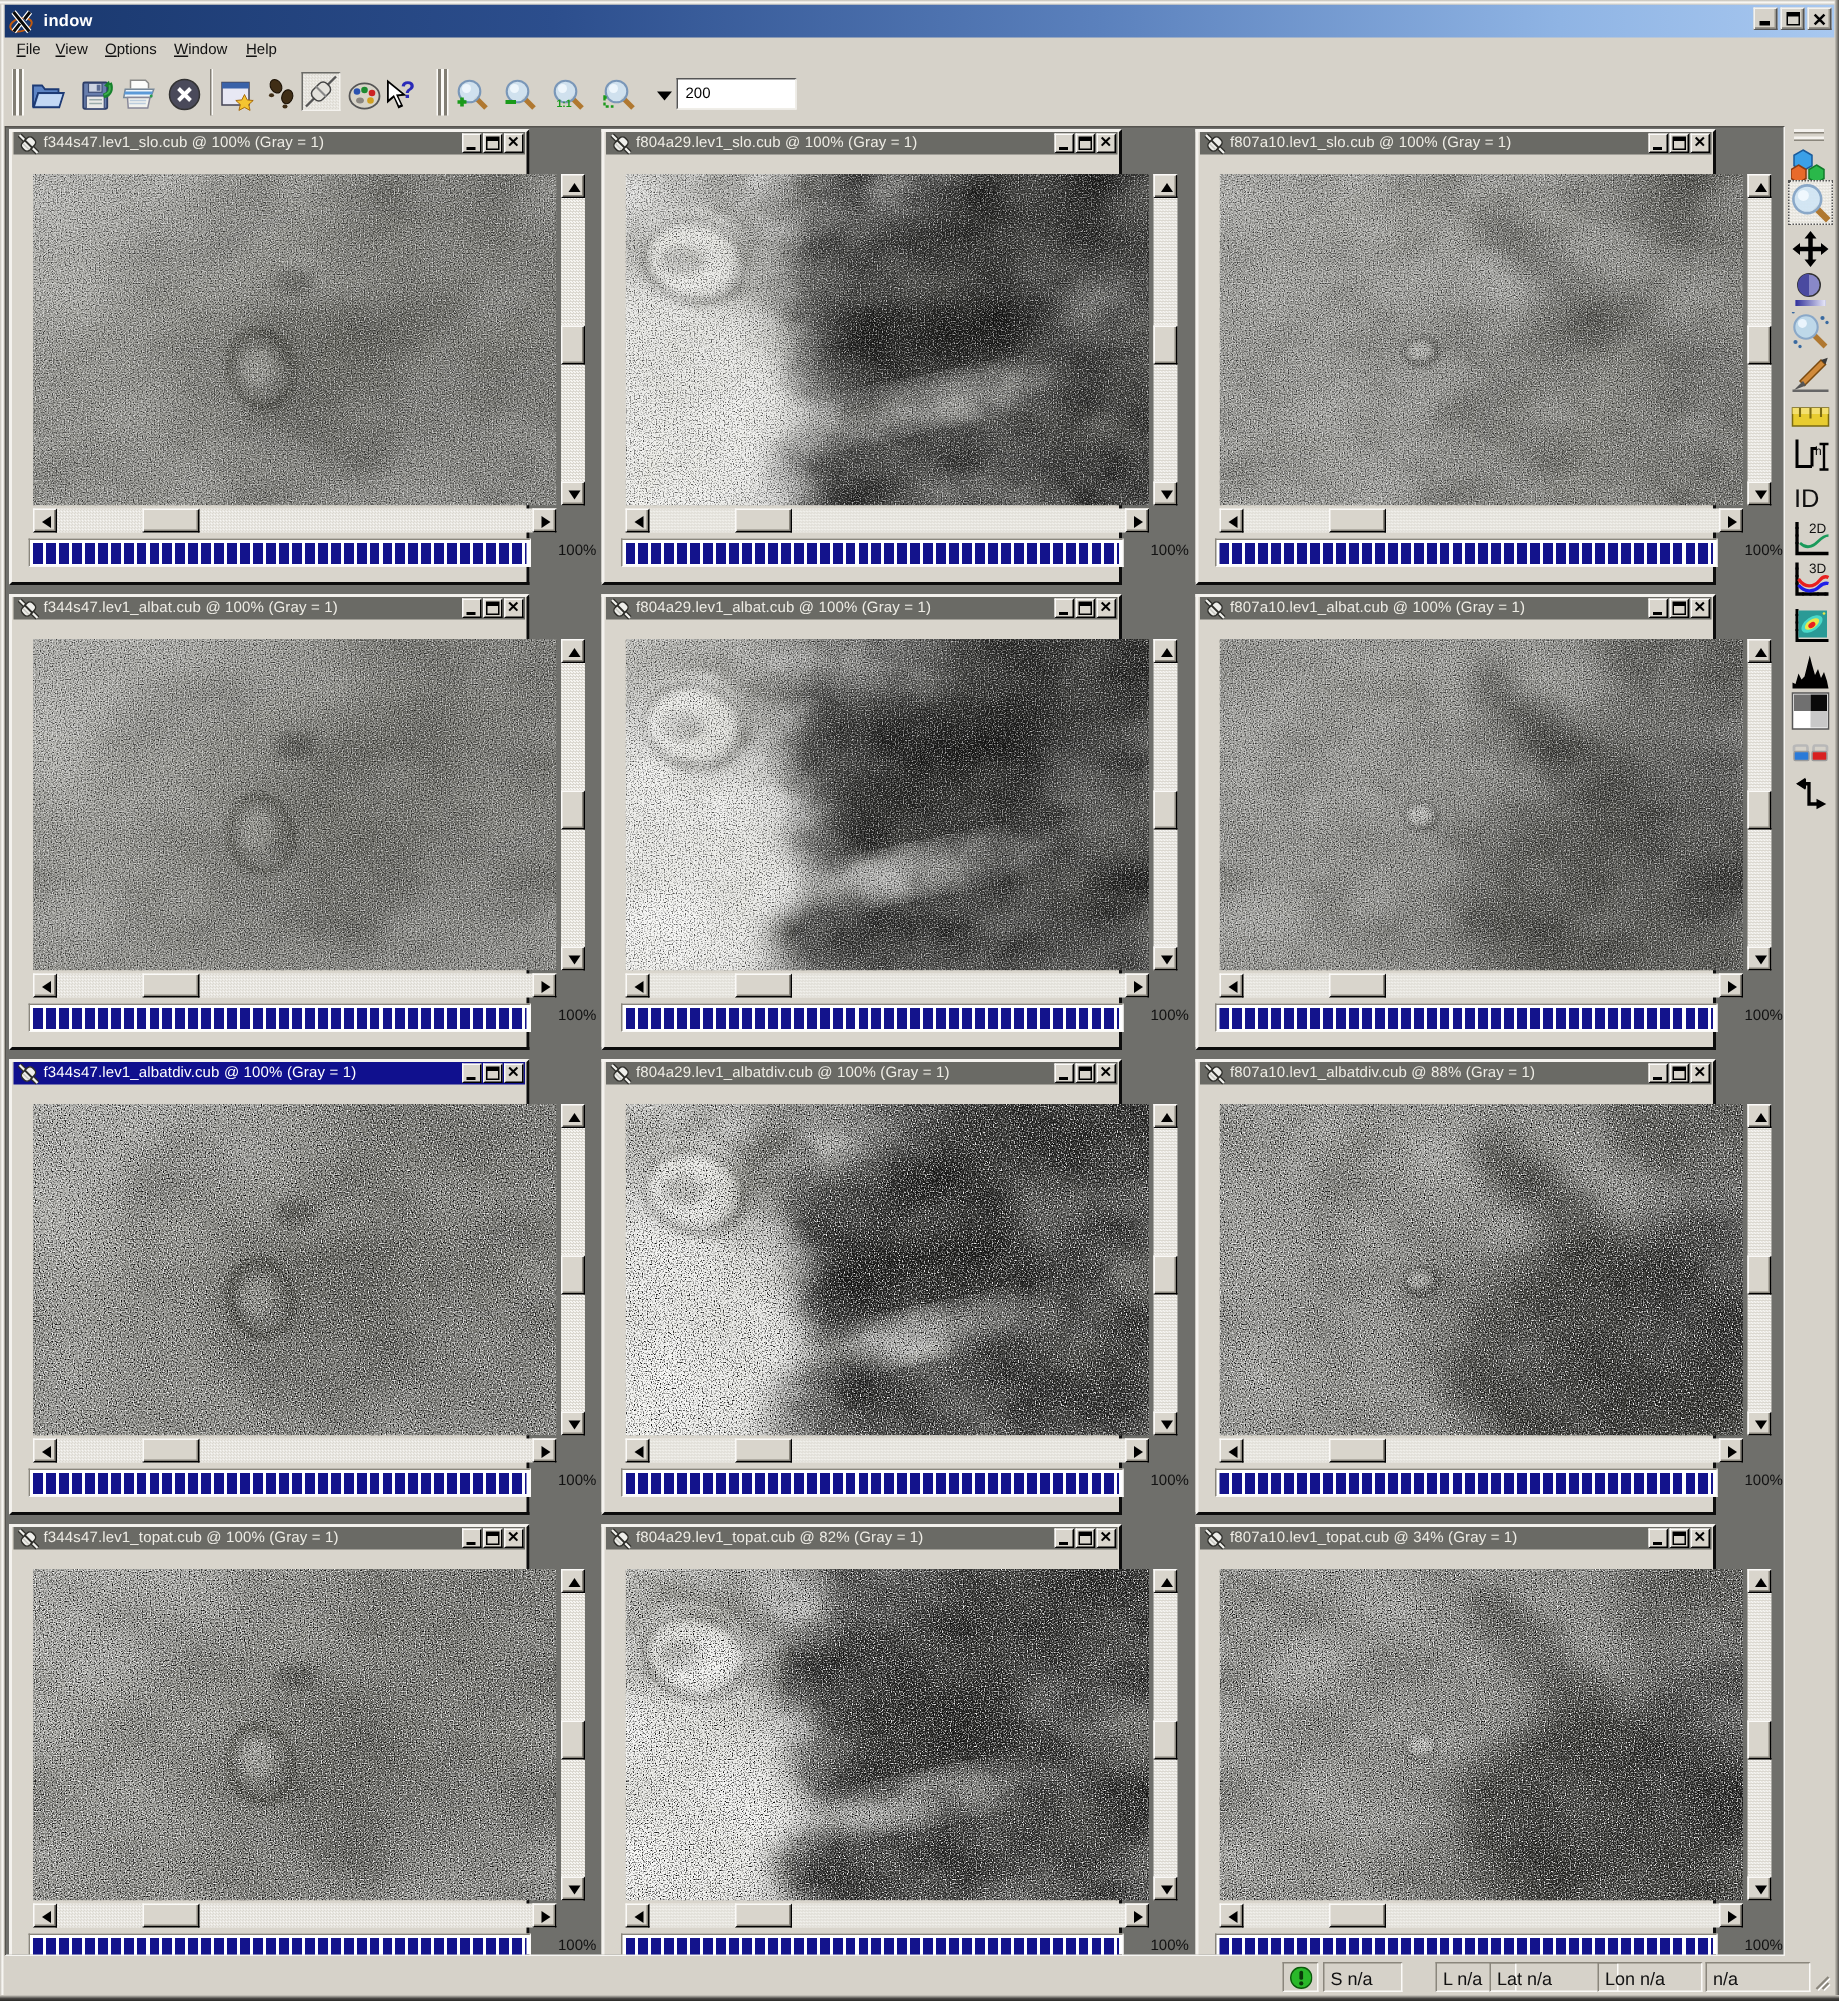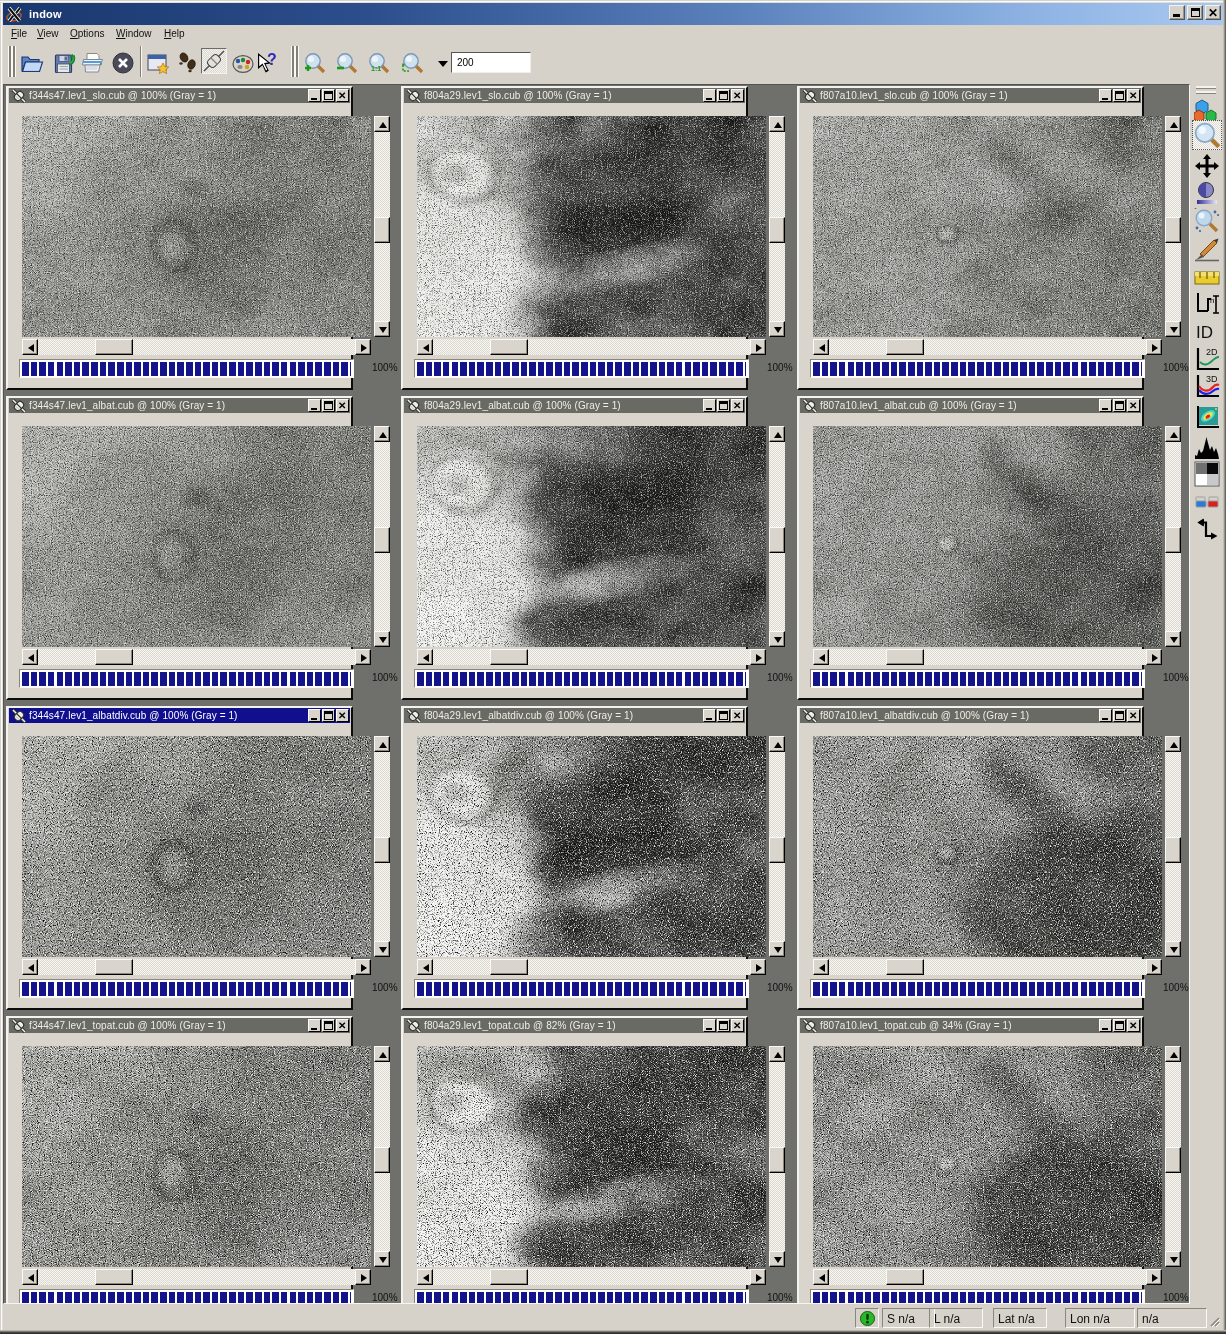--- a/index.html
+++ b/index.html
@@ -831,21 +831,21 @@
 <div class="tbar">
         <svg class="plug" width="14" height="14" viewBox="0 0 14 14">
           <g transform="rotate(-45 7 7)">
             <line x1="7" y1="-1.5" x2="7" y2="15.5" stroke="#2e2e2a" stroke-width="3.2"></line>
             <line x1="7" y1="-1.5" x2="7" y2="15.5" stroke="#f2f2ee" stroke-width="1.5"></line>
             <rect x="2.2" y="3.6" width="9.6" height="6.8" rx="2.6" fill="#eeeeea" stroke="#2e2e2a" stroke-width="1"></rect>
             <line x1="7" y1="3" x2="7" y2="11" stroke="#2e2e2a" stroke-width="1.2"></line>
             <line x1="4.6" y1="4.4" x2="4.6" y2="10" stroke="#c8c8c2" stroke-width="1"></line>
           </g>
         </svg>
-        <span class="ttl">f807a10.lev1_albatdiv.cub @ 100% (Gray = 1)</span>
+        <span class="ttl">f807a10.lev1_albatdiv.cub @ 88% (Gray = 1)</span>
         <span class="tb">
           <i class="mn"></i>
         </span>
         <span class="tb">
           <i class="mx"></i>
         </span>
         <span class="tb">
           <i class="cl">✕</i>
         </span>
       </div>
@@ -1178,22 +1178,22 @@
         <path d="M17 15.5 L23.5 19 L17 22.5 Z" fill="#000"></path>
       </svg></div>
 </div>
 <div id="status">
 <span class="sp" style="left:852px;width:24px"><svg width="15" height="15" viewBox="0 0 16 16" style="margin-top:-1px">
         <circle cx="8" cy="8" r="7.5" fill="#2ab82a" stroke="#0a5a0a"></circle>
         <rect x="6.7" y="3" width="2.6" height="6.5" rx="1.2" fill="#0a3a0a"></rect>
         <circle cx="8" cy="12" r="1.5" fill="#0a3a0a"></circle>
       </svg></span>
 <span class="sp" style="left:879px;width:53px">S n/a</span>
-<span class="sp" style="left:926px;width:54px">L n/a</span>
-<span class="sp" style="left:990px;width:54px">Lat n/a</span>
+<span class="sp" style="left:954px;width:54px">L n/a</span>
+<span class="sp" style="left:990px;width:86px">Lat n/a</span>
 <span class="sp" style="left:1062px;width:70px">Lon n/a</span>
 <span class="sp" style="left:1134px;width:70px">n/a</span>
 <svg width="13" height="13" viewBox="0 0 13 13" style="position:absolute;right:2px;bottom:2px">
       <path d="M12 1 L12 12 L1 12" fill="none"></path>
       <path d="M11 3 L3 11 M11 7 L7 11 M11 11 L11 11" stroke="#8a867c" stroke-width="1.6"></path>
       <path d="M12 4 L4 12 M12 8 L8 12" stroke="#fff" stroke-width="1"></path>
     </svg>
 </div>
 <div id="appborder-l"></div>
 <div id="appborder-t"></div>

